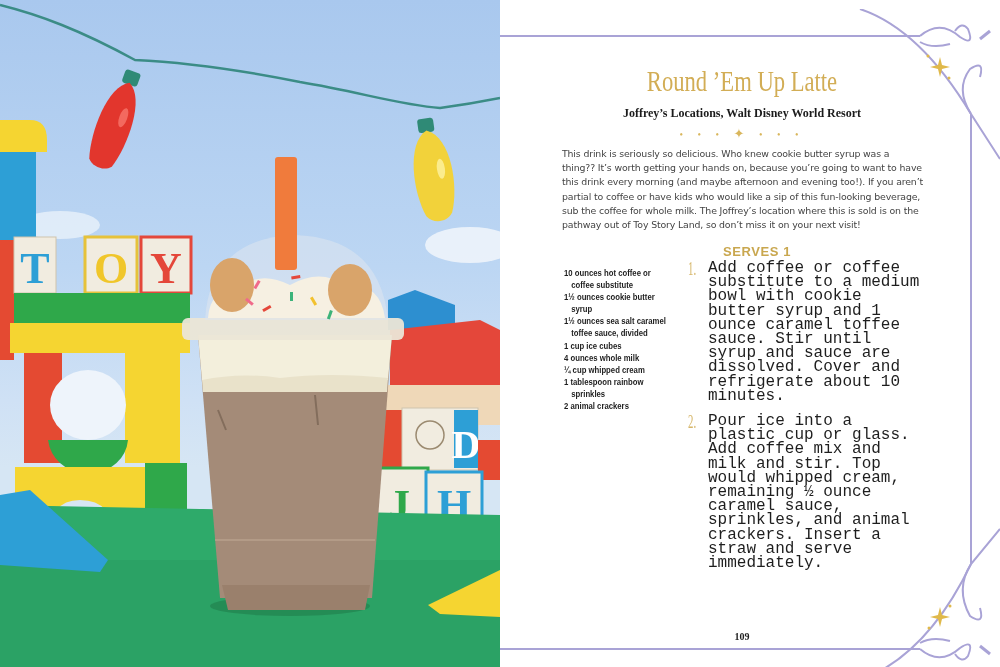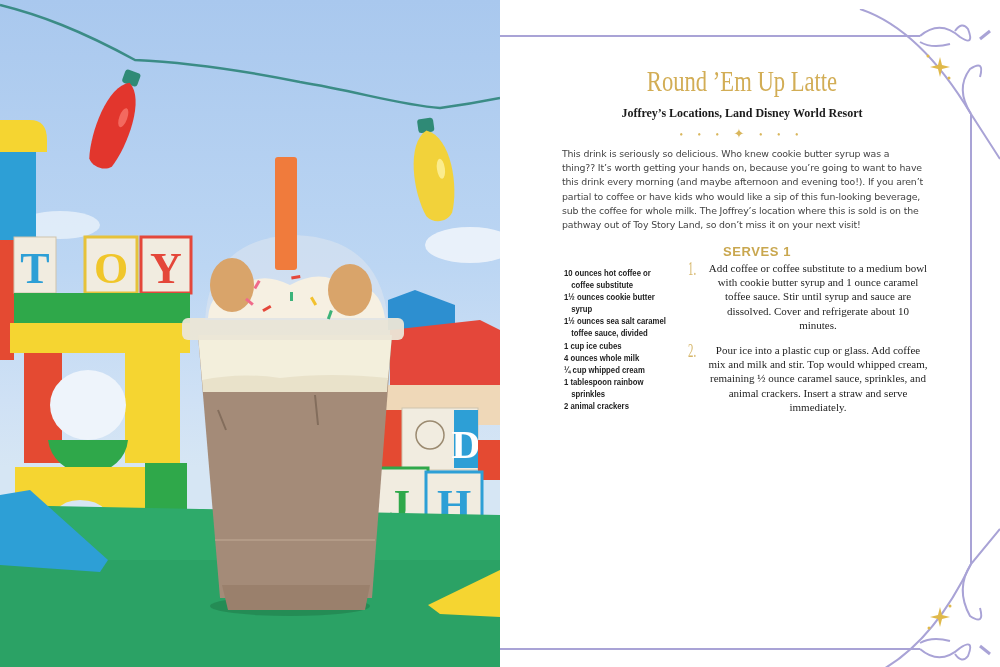--- a/index.html
+++ b/index.html
@@ -57,21 +57,21 @@
   .steps {
     position: absolute; left: 188px; top: 252px; width: 240px; margin: 0; padding: 0; list-style: none;
   }
   .step { position: relative; padding-left: 20px; margin-bottom: 11px; }
   .step-num {
     position: absolute; left: 0; top: -2px;
     font-family: "Liberation Serif", serif; font-size: 18px; color: #d6b66a; font-weight: normal;
     transform: scaleX(0.6); transform-origin: left top;
   }
   .step-text {
-    font-family: Liberation Serif, serif; font-size: 11px; line-height: 14.2px; color: #1e1e1e; text-align: center;
+    font-family: Liberation Mono, monospace; font-size: 16px; line-height: 14.2px; color: #1e1e1e;
   }
   .folio {
     position: absolute; left: 0; width: 484px; top: 622px; text-align: center;
     font-family: "Liberation Serif", serif; font-weight: bold; font-size: 10px; color: #222;
   }
 </style>
 </head>
 <body>
 
 <div class="photo">
@@ -204,21 +204,21 @@
       <path d="M440,48 L442,56 L450,58 L442,60 L440,68 L438,60 L430,58 L438,56 Z"></path>
       <circle cx="428" cy="47" r="1.5"></circle>
         <circle cx="449" cy="69" r="1.5"></circle>
       <path d="M440,598 L442,606 L450,608 L442,610 L440,618 L438,610 L430,608 L438,606 Z"></path>
       <circle cx="450" cy="597" r="1.5"></circle>
         <circle cx="429" cy="619" r="1.5"></circle>
     </g>
   </svg>
 
   <div class="title">Round ’Em Up Latte</div>
-  <div class="subtitle">Joffrey’s Locations, Land Disney World Resort</div>
+  <div class="subtitle">Joffrey’s Locations, Walt Disney World Resort</div>
   <div class="divider">
     <span>• • •</span>
     <span class="star">✦</span>
     <span>• • •</span>
   </div>
   <div class="intro">This drink is seriously so delicious. Who knew cookie butter syrup was a thing?? It’s worth getting your hands on, because you’re going to want to have this drink every morning (and maybe afternoon and evening too!). If you aren’t partial to coffee or have kids who would like a sip of this fun-looking beverage, sub the coffee for whole milk. The Joffrey’s location where this is sold is on the pathway out of Toy Story Land, so don’t miss it on your next visit!</div>
   <div class="serves">SERVES 1</div>
 
   <ul class="ingredients">
     <li>10 ounces hot coffee or coffee substitute</li>
@@ -235,13 +235,14 @@
     <li class="step">
       <span class="step-num">1.</span>
       <div class="step-text">Add coffee or coffee substitute to a medium bowl with cookie butter syrup and 1 ounce caramel toffee sauce. Stir until syrup and sauce are dissolved. Cover and refrigerate about 10 minutes.</div>
     </li>
     <li class="step">
       <span class="step-num">2.</span>
       <div class="step-text">Pour ice into a plastic cup or glass. Add coffee mix and milk and stir. Top would whipped cream, remaining ½ ounce caramel sauce, sprinkles, and animal crackers. Insert a straw and serve immediately.</div>
     </li>
   </ol>
 
+  <div class="folio">109</div>
 </div>
 
 </body></html>

